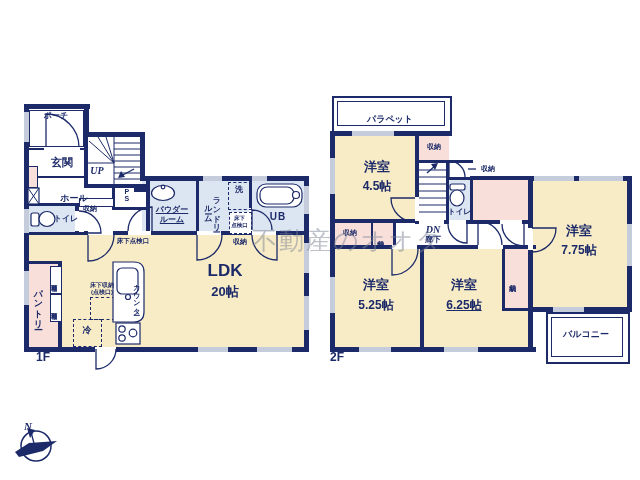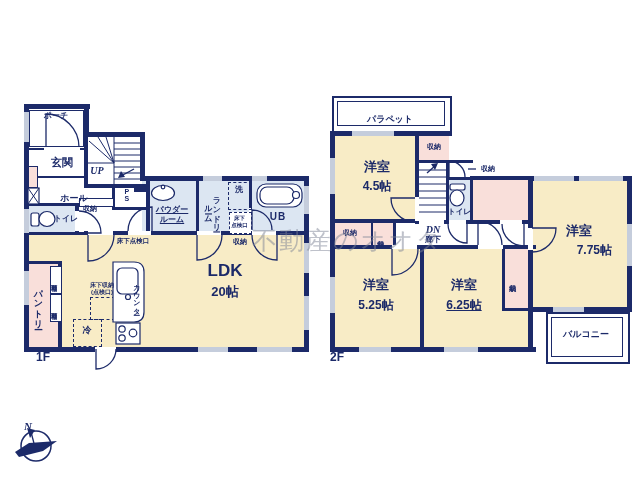--- a/index.html
+++ b/index.html
@@ -257,21 +257,21 @@
 
   <div class="lbl" style="left:354px;top:114px;width:72px;font-size:9px;">パラペット</div>
   <div class="lbl" style="left:351px;top:159px;width:52px;font-size:13px;">洋室</div>
   <div class="lbl" style="left:348px;top:179px;width:58px;font-size:12px;">4.5帖</div>
   <div class="lbl" style="left:420px;top:143px;width:28px;font-size:7px;">収納</div>
   <div class="lbl it" style="left:420px;top:224px;width:26px;font-size:10px;">DN</div>
   <div class="lbl" style="left:421px;top:235px;width:24px;font-size:8px;">廊下</div>
   <div class="lbl" style="left:446px;top:207px;width:27px;font-size:7.5px;">トイレ</div>
   <div class="lbl" style="left:476px;top:165px;width:24px;font-size:7px;">収納</div>
   <div class="lbl" style="left:553px;top:223px;width:52px;font-size:13px;">洋室</div>
-  <div class="lbl" style="left:546px;top:243px;width:66px;font-size:12px;text-align:right;">7.75帖</div>
+  <div class="lbl" style="left:546px;top:243px;width:66px;font-size:12px;">7.75帖</div>
   <div class="lbl" style="left:335px;top:229px;width:30px;font-size:7px;">収納</div>
   <div class="lbl v" style="left:377px;top:226px;height:18px;font-size:7px;">収納</div>
   <div class="lbl" style="left:350px;top:277px;width:52px;font-size:13px;">洋室</div>
   <div class="lbl" style="left:344px;top:298px;width:64px;font-size:12px;">5.25帖</div>
   <div class="lbl" style="left:438px;top:277px;width:52px;font-size:13px;">洋室</div>
   <div class="lbl" style="left:432px;top:298px;width:64px;font-size:12px;text-decoration:underline;">6.25帖</div>
   <div class="lbl v" style="left:509px;top:261px;height:36px;font-size:7px;">収納</div>
   <div class="lbl" style="left:550px;top:329px;width:72px;font-size:9px;">バルコニー</div>
   <div class="lbl" style="left:330px;top:350px;width:26px;font-size:12px;text-align:left;">2F</div>
 

